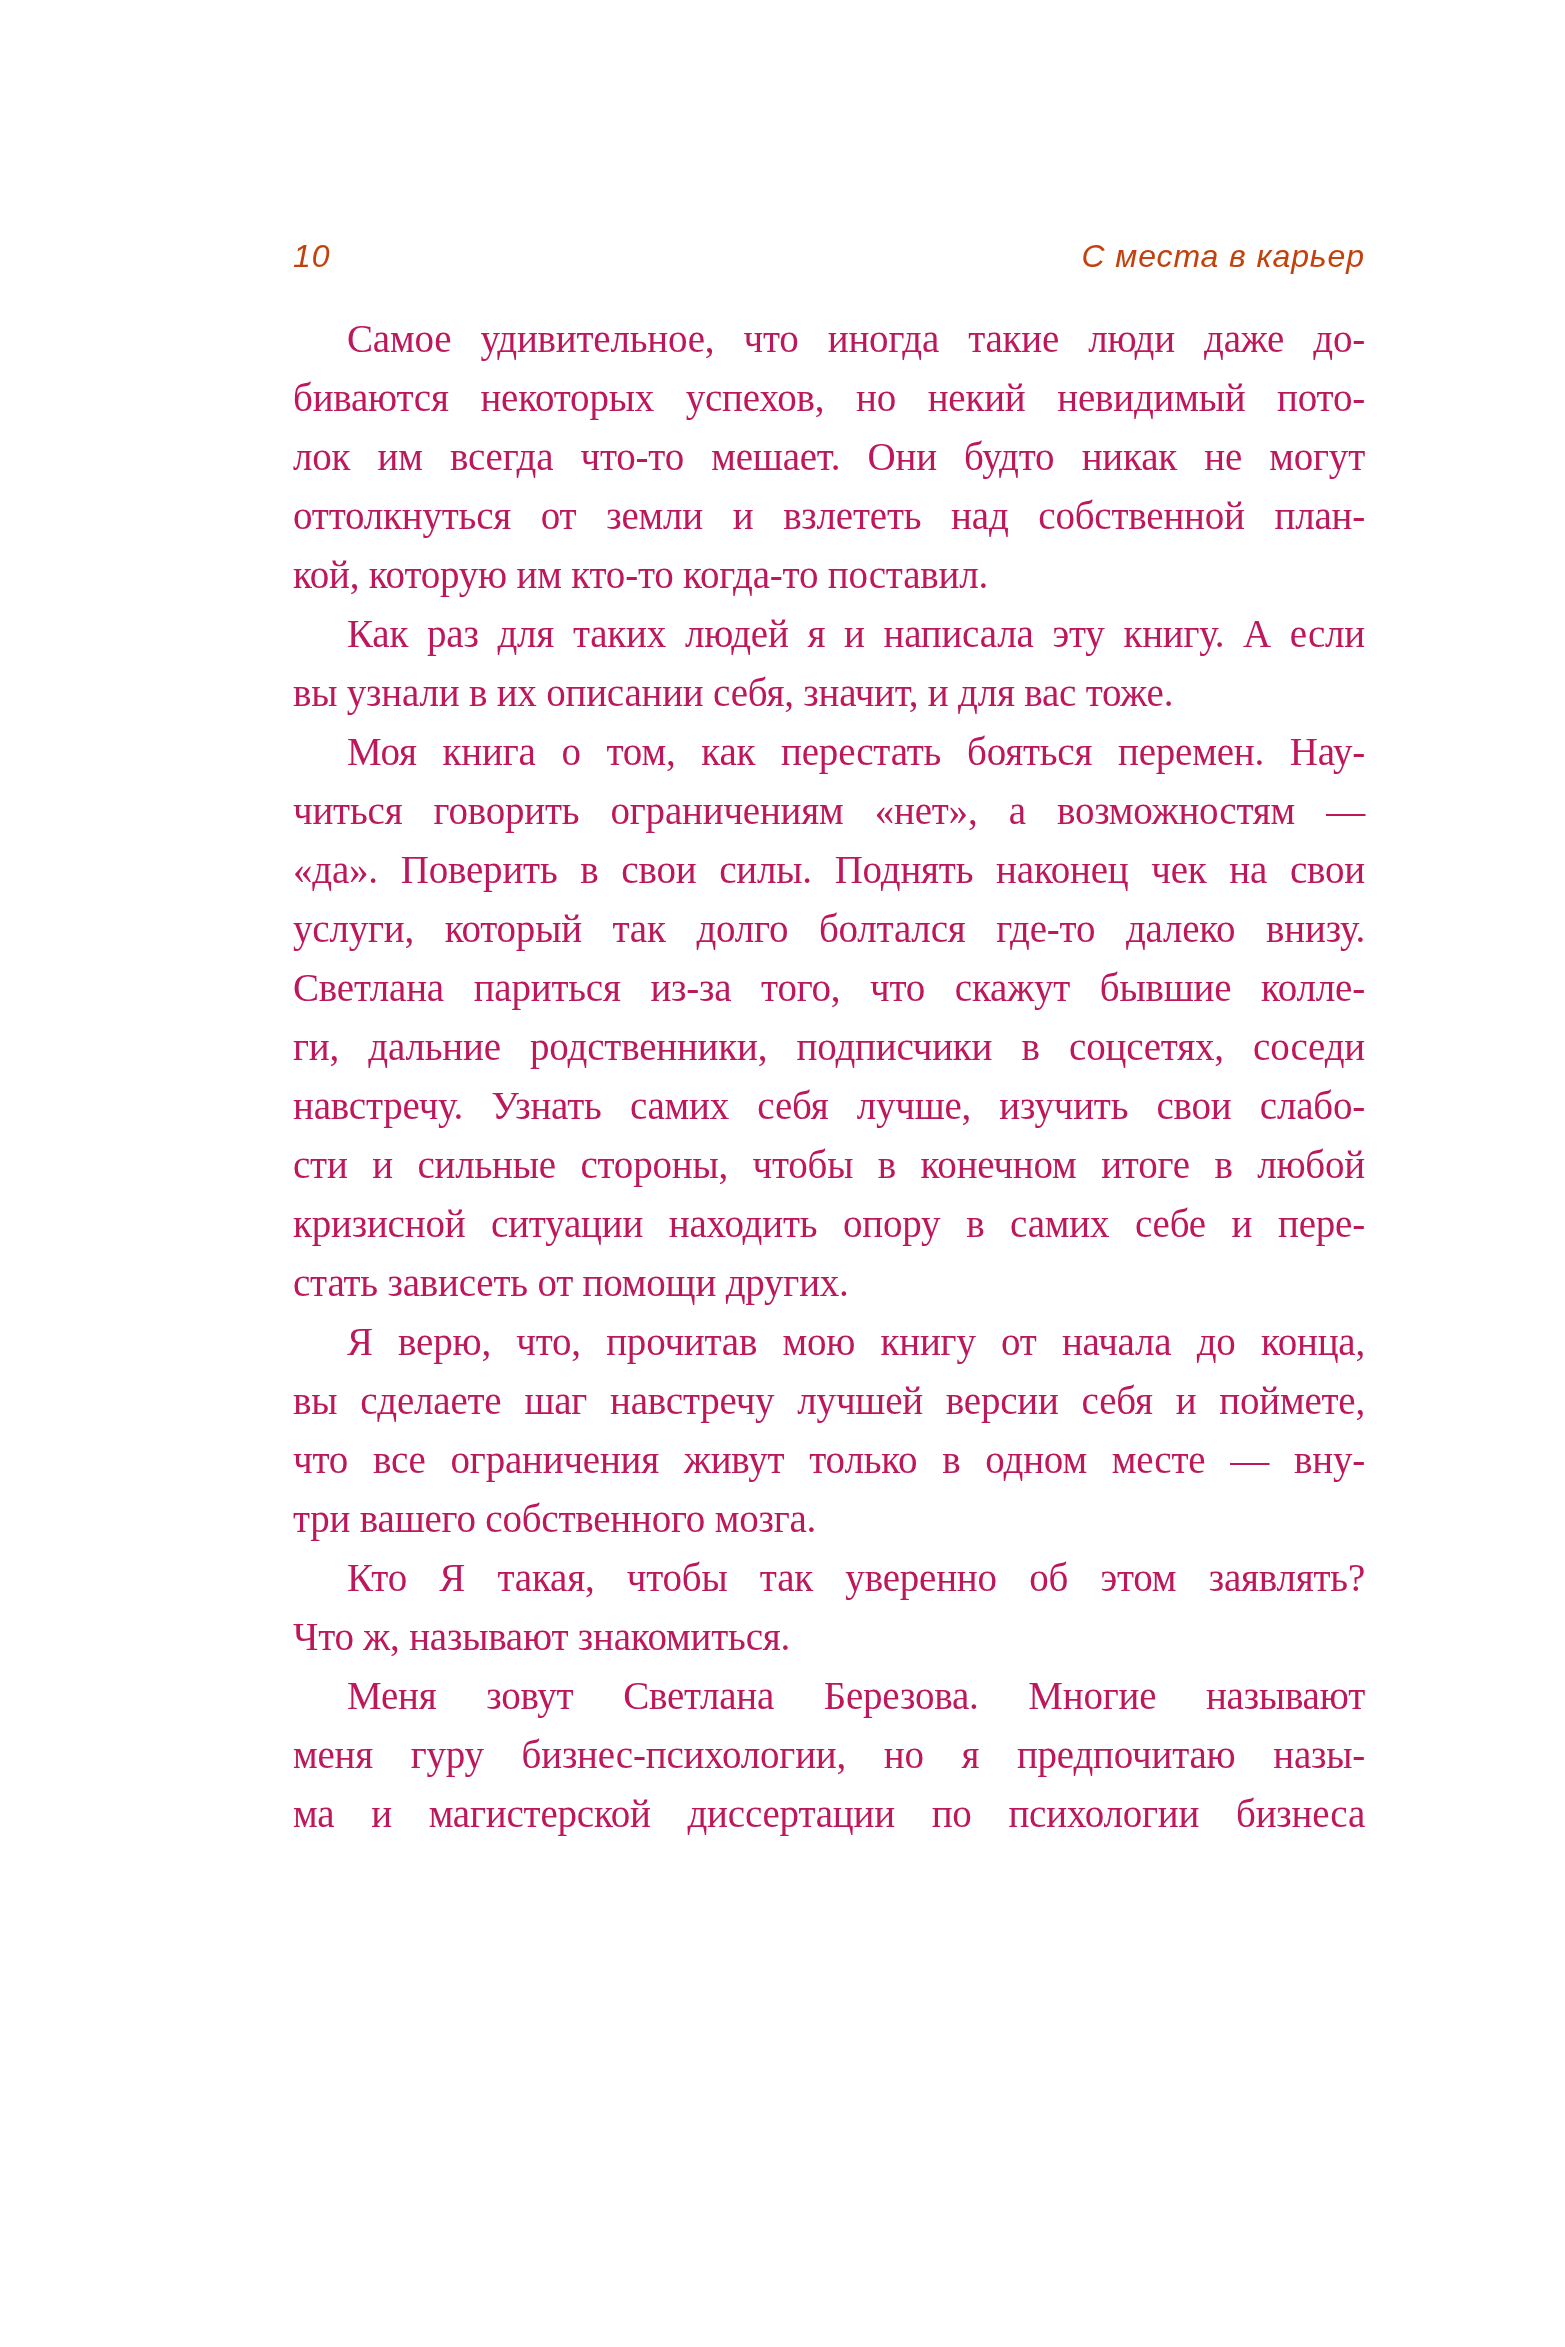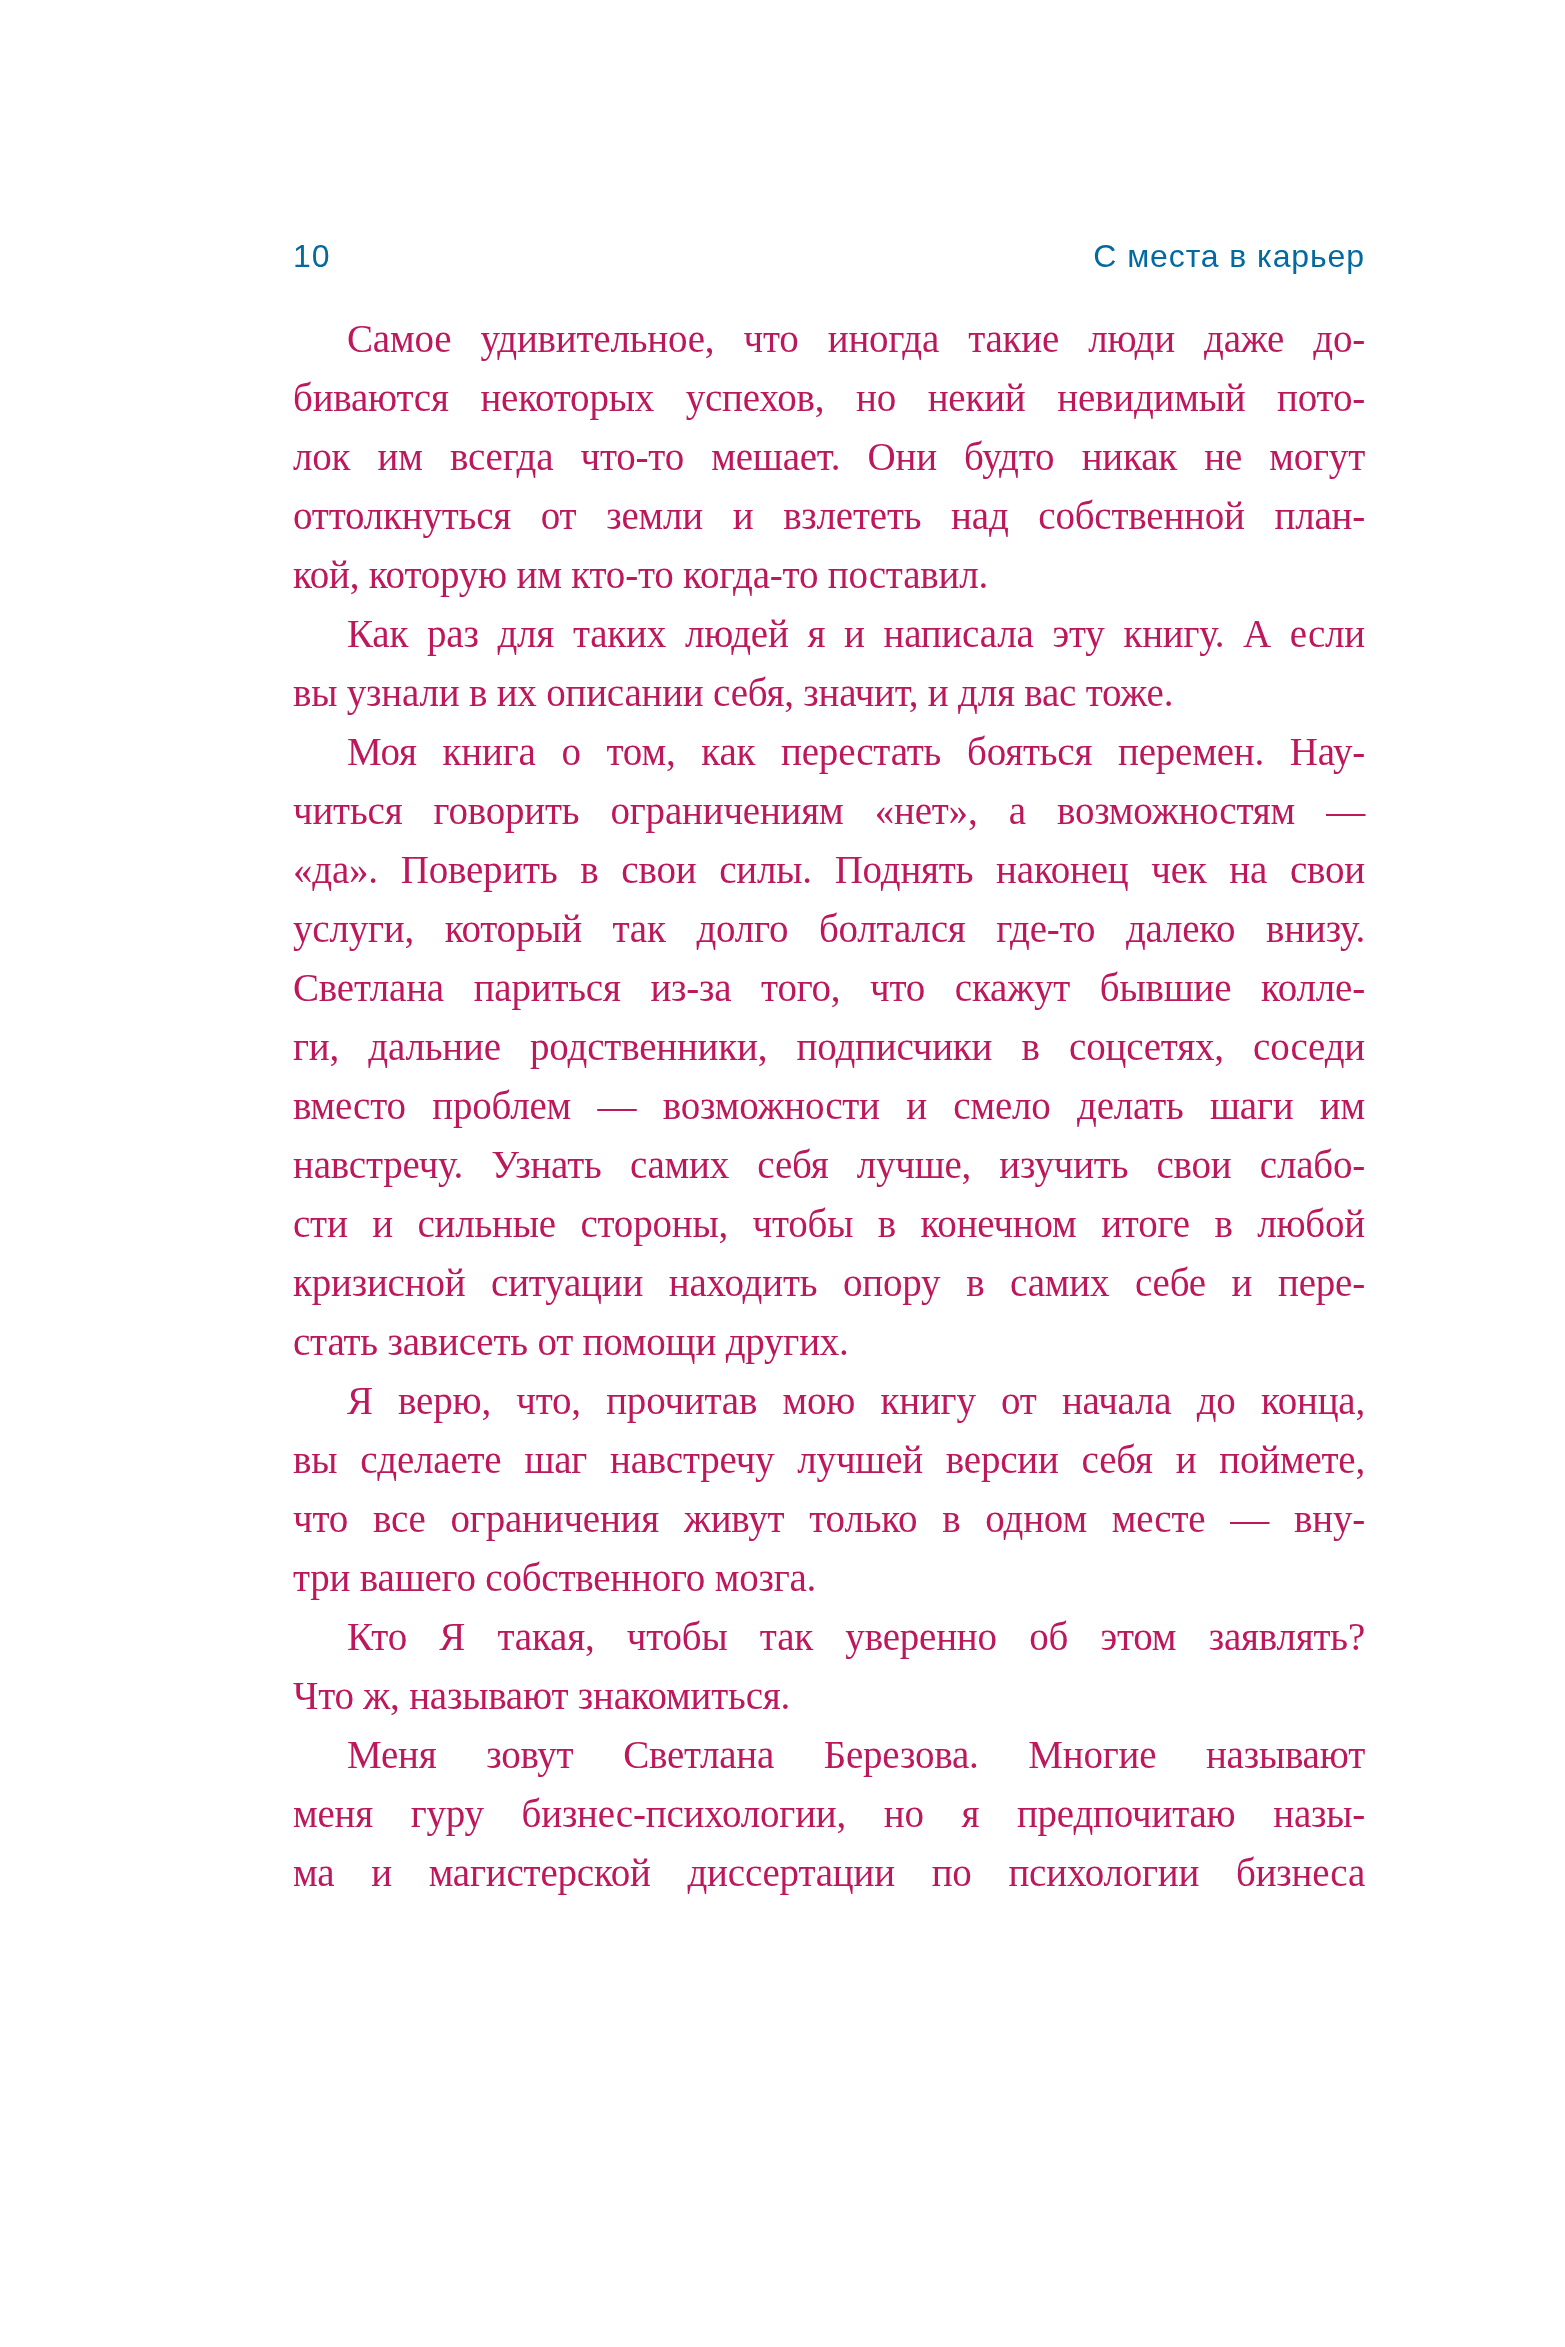--- a/index.html
+++ b/index.html
@@ -24,21 +24,22 @@
     left: 293px;
     width: 1072px;
     top: 238px;
     display: flex;
     justify-content: space-between;
     align-items: baseline;
     font-family: "Liberation Sans", "DejaVu Sans", sans-serif;
     font-size: 32px;
     font-weight: 300;
     letter-spacing: 0.9px;
-    color: #0369a1;
+    color: #c2410c;
+    font-style: italic;
   }
   .body-text {
     position: absolute;
     left: 293px;
     width: 1072px;
     top: 309px;
     font-size: 39px;
     line-height: 59px;
     letter-spacing: -0.2px;
     color: #be185d;
@@ -79,21 +80,20 @@
         <div class="line indent">Как раз для таких людей я и написала эту книгу. А если</div>
         <div class="line endline">вы узнали в их описании себя, значит, и для вас тоже.</div>
       </div>
       <div class="paragraph">
         <div class="line indent">Моя книга о том, как перестать бояться перемен. Нау-</div>
         <div class="line">читься говорить ограничениям «нет», а возможностям —</div>
         <div class="line">«да». Поверить в свои силы. Поднять наконец чек на свои</div>
         <div class="line">услуги, который так долго болтался где-то далеко внизу.</div>
         <div class="line">Светлана париться из-за того, что скажут бывшие колле-</div>
         <div class="line">ги, дальние родственники, подписчики в соцсетях, соседи</div>
-        <div class="line">вместо проблем — возможности и смело делать шаги им</div>
         <div class="line">навстречу. Узнать самих себя лучше, изучить свои слабо-</div>
         <div class="line">сти и сильные стороны, чтобы в конечном итоге в любой</div>
         <div class="line">кризисной ситуации находить опору в самих себе и пере-</div>
         <div class="line endline">стать зависеть от помощи других.</div>
       </div>
       <div class="paragraph">
         <div class="line indent">Я верю, что, прочитав мою книгу от начала до конца,</div>
         <div class="line">вы сделаете шаг навстречу лучшей версии себя и поймете,</div>
         <div class="line">что все ограничения живут только в одном месте — вну-</div>
         <div class="line endline">три вашего собственного мозга.</div>

